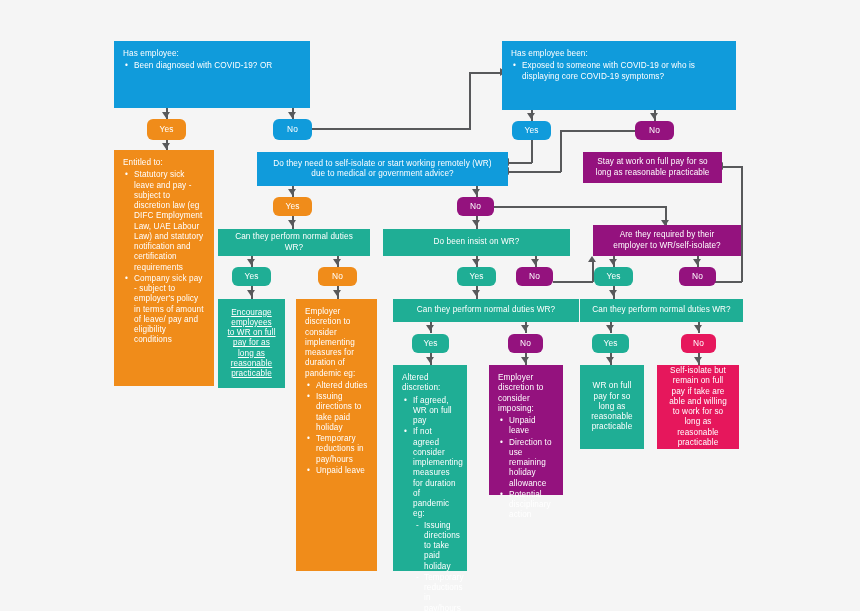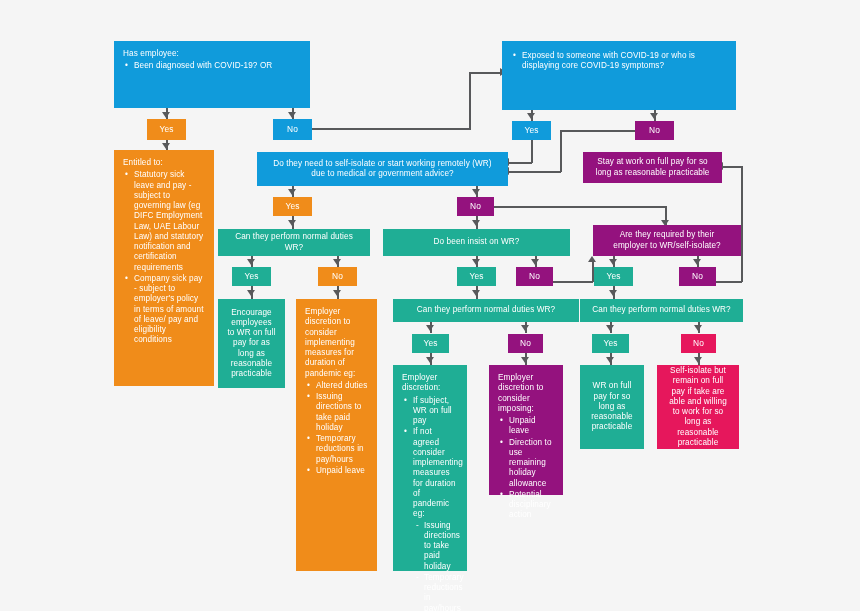--- a/index.html
+++ b/index.html
@@ -55,20 +55,21 @@
     padding:8px 9px;
     font-size:8.2px;
   }
   .box.center{ text-align:center; display:flex; align-items:center; justify-content:center;}
 
   
   .pill{
     font-size:8.4px;
     display:flex;align-items:center;justify-content:center;
     font-weight:400;
+    border-radius:6px;
   }
 
   
   .ln{position:absolute;background:#58595b;}
   .ln.h{height:1.6px;}
   .ln.v{width:1.6px;}
   .arw{
     position:absolute;
     width:0;height:0;
   }
@@ -193,34 +194,35 @@
   <div class="arw down" style="left:694px;top:357px;"></div>
 
   <div class="node box c-blue" style="left:114px;top:41px;width:196px;height:67px;">
     <span class="title">Has employee:</span>
     <ul>
       <li>Been diagnosed with COVID-19? OR</li>
     </ul>
   </div>
 
   <div class="node box c-blue" style="left:502px;top:41px;width:234px;height:69px;">
+    <span class="title">Has employee been:</span>
     <ul>
       <li>Exposed to someone with COVID-19 or who is displaying core COVID-19 symptoms?</li>
     </ul>
   </div>
 
   <div class="node pill c-orange" style="left:147px;top:119px;width:39px;height:21px;">Yes</div>
   <div class="node pill c-blue" style="left:273px;top:119px;width:39px;height:21px;">No</div>
   <div class="node pill c-blue" style="left:512px;top:121px;width:39px;height:19px;">Yes</div>
   <div class="node pill c-purple" style="left:635px;top:121px;width:39px;height:19px;">No</div>
 
   <div class="node box c-orange" style="left:114px;top:150px;width:100px;height:236px;">
     <span class="title">Entitled to:</span>
     <ul>
-      <li>Statutory sick leave and pay - subject to governing law (eg DIFC Employment Law, UAE Labour Law) and statutory notification and certification requirements</li>
+      <li>Statutory sick leave and pay - subject to discretion law (eg DIFC Employment Law, UAE Labour Law) and statutory notification and certification requirements</li>
       <li>Company sick pay - subject to employer's policy in terms of amount of leave/ pay and eligibility conditions</li>
     </ul>
   </div>
 
   <div class="node box c-purple center" style="left:583px;top:152px;width:139px;height:31px;">Stay at work on full pay  for so long as reasonable practicable</div>
 
   <div class="node box c-blue center" style="left:257px;top:152px;width:251px;height:34px;">Do they need to self-isolate or start working remotely (WR) due to medical or government advice?</div>
 
   <div class="node pill c-orange" style="left:273px;top:197px;width:39px;height:19px;">Yes</div>
   <div class="node pill c-purple" style="left:457px;top:197px;width:37px;height:19px;">No</div>
@@ -240,36 +242,36 @@
 
   <div class="node box c-teal center" style="left:393px;top:299px;width:186px;height:23px;">Can they  perform normal duties WR?</div>
 
   <div class="node box c-teal center" style="left:580px;top:299px;width:163px;height:23px;">Can they  perform normal duties WR?</div>
 
   <div class="node pill c-teal" style="left:412px;top:334px;width:37px;height:19px;">Yes</div>
   <div class="node pill c-purple" style="left:508px;top:334px;width:35px;height:19px;">No</div>
   <div class="node pill c-teal" style="left:592px;top:334px;width:37px;height:19px;">Yes</div>
   <div class="node pill c-pink" style="left:681px;top:334px;width:35px;height:19px;">No</div>
 
-  <div class="node box c-teal center" style="left:218px;top:299px;width:67px;height:89px;">Encourage employees to WR  on full pay for as long as reasonable practicable</div>
+  <div class="node box c-teal center" style="left:218px;top:299px;width:67px;height:89px;text-decoration:underline;">Encourage employees to WR  on full pay for as long as reasonable practicable</div>
 
   <div class="node box c-orange" style="left:296px;top:299px;width:81px;height:272px;">
     <span class="title">Employer discretion to consider implementing measures for duration of pandemic eg:</span>
     <ul>
       <li>Altered duties</li>
       <li>Issuing directions to take paid holiday</li>
       <li>Temporary reductions in pay/hours</li>
       <li>Unpaid leave</li>
     </ul>
   </div>
 
   <div class="node box c-teal" style="left:393px;top:365px;width:74px;height:206px;">
-    <span class="title">Employer discretion:</span>
-    <ul>
-      <li>If subject, WR on full pay</li>
+    <span class="title">Altered discretion:</span>
+    <ul>
+      <li>If agreed, WR on full pay</li>
       <li>
         <span>If not agreed consider implementing measures for duration of pandemic eg:</span>
         <ul>
           <li>Issuing directions to take paid holiday</li>
           <li>Temporary reductions in pay/hours</li>
 
         </ul>
       </li>
     </ul>
   </div>

